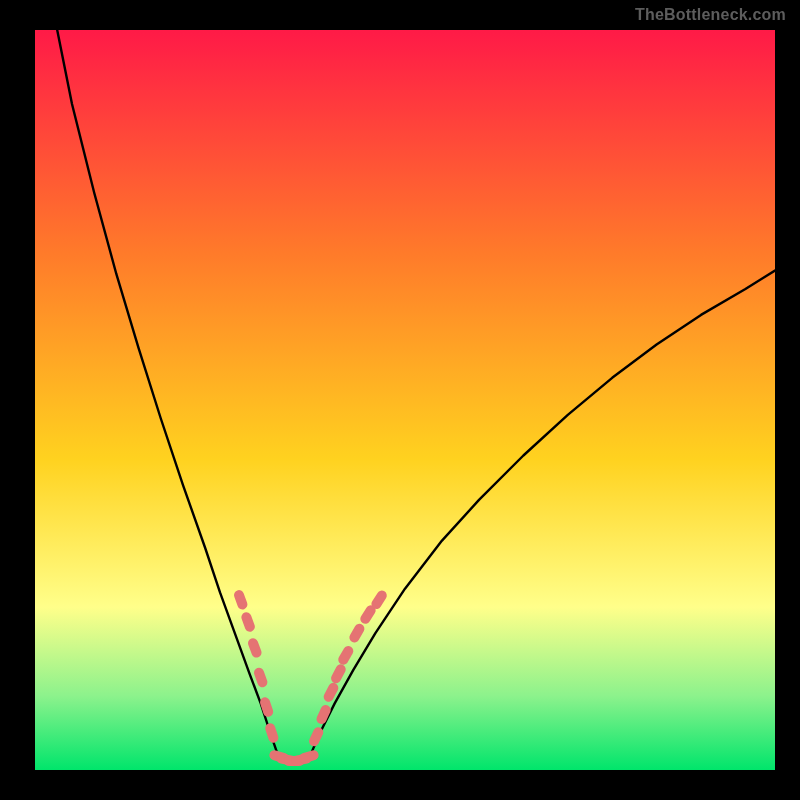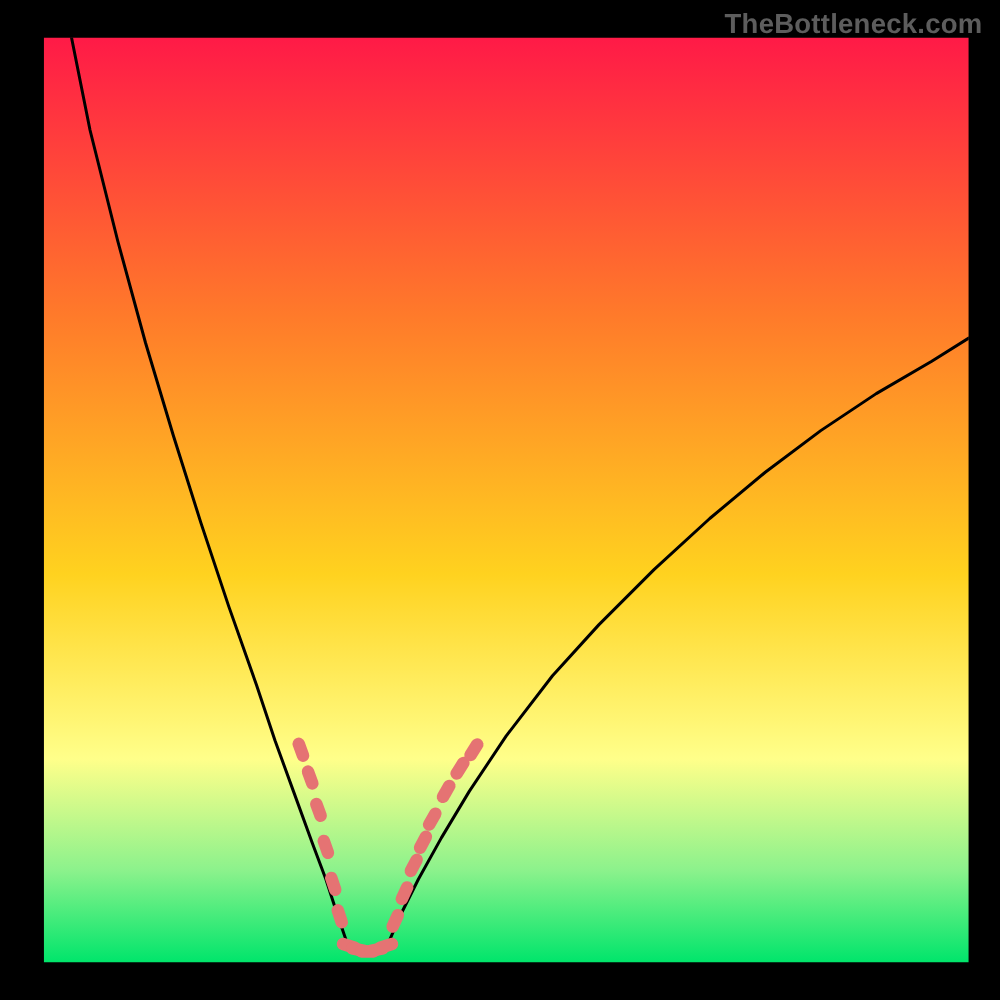--- a/index.html
+++ b/index.html
@@ -16,21 +16,21 @@
     width: 800px;
     height: 800px;
     background: #000;
   }
   .watermark {
     position: absolute;
     top: 6px;
     right: 14px;
     z-index: 50;
     color: #5d5d5d;
-    font-size: 22px;
+    font-size: 16px;
     font-weight: 600;
     letter-spacing: 0.2px;
     user-select: none;
   }
   svg.plot {
     position: absolute;
     left: 35px;
     top: 30px;
     width: 740px;
     height: 740px;

